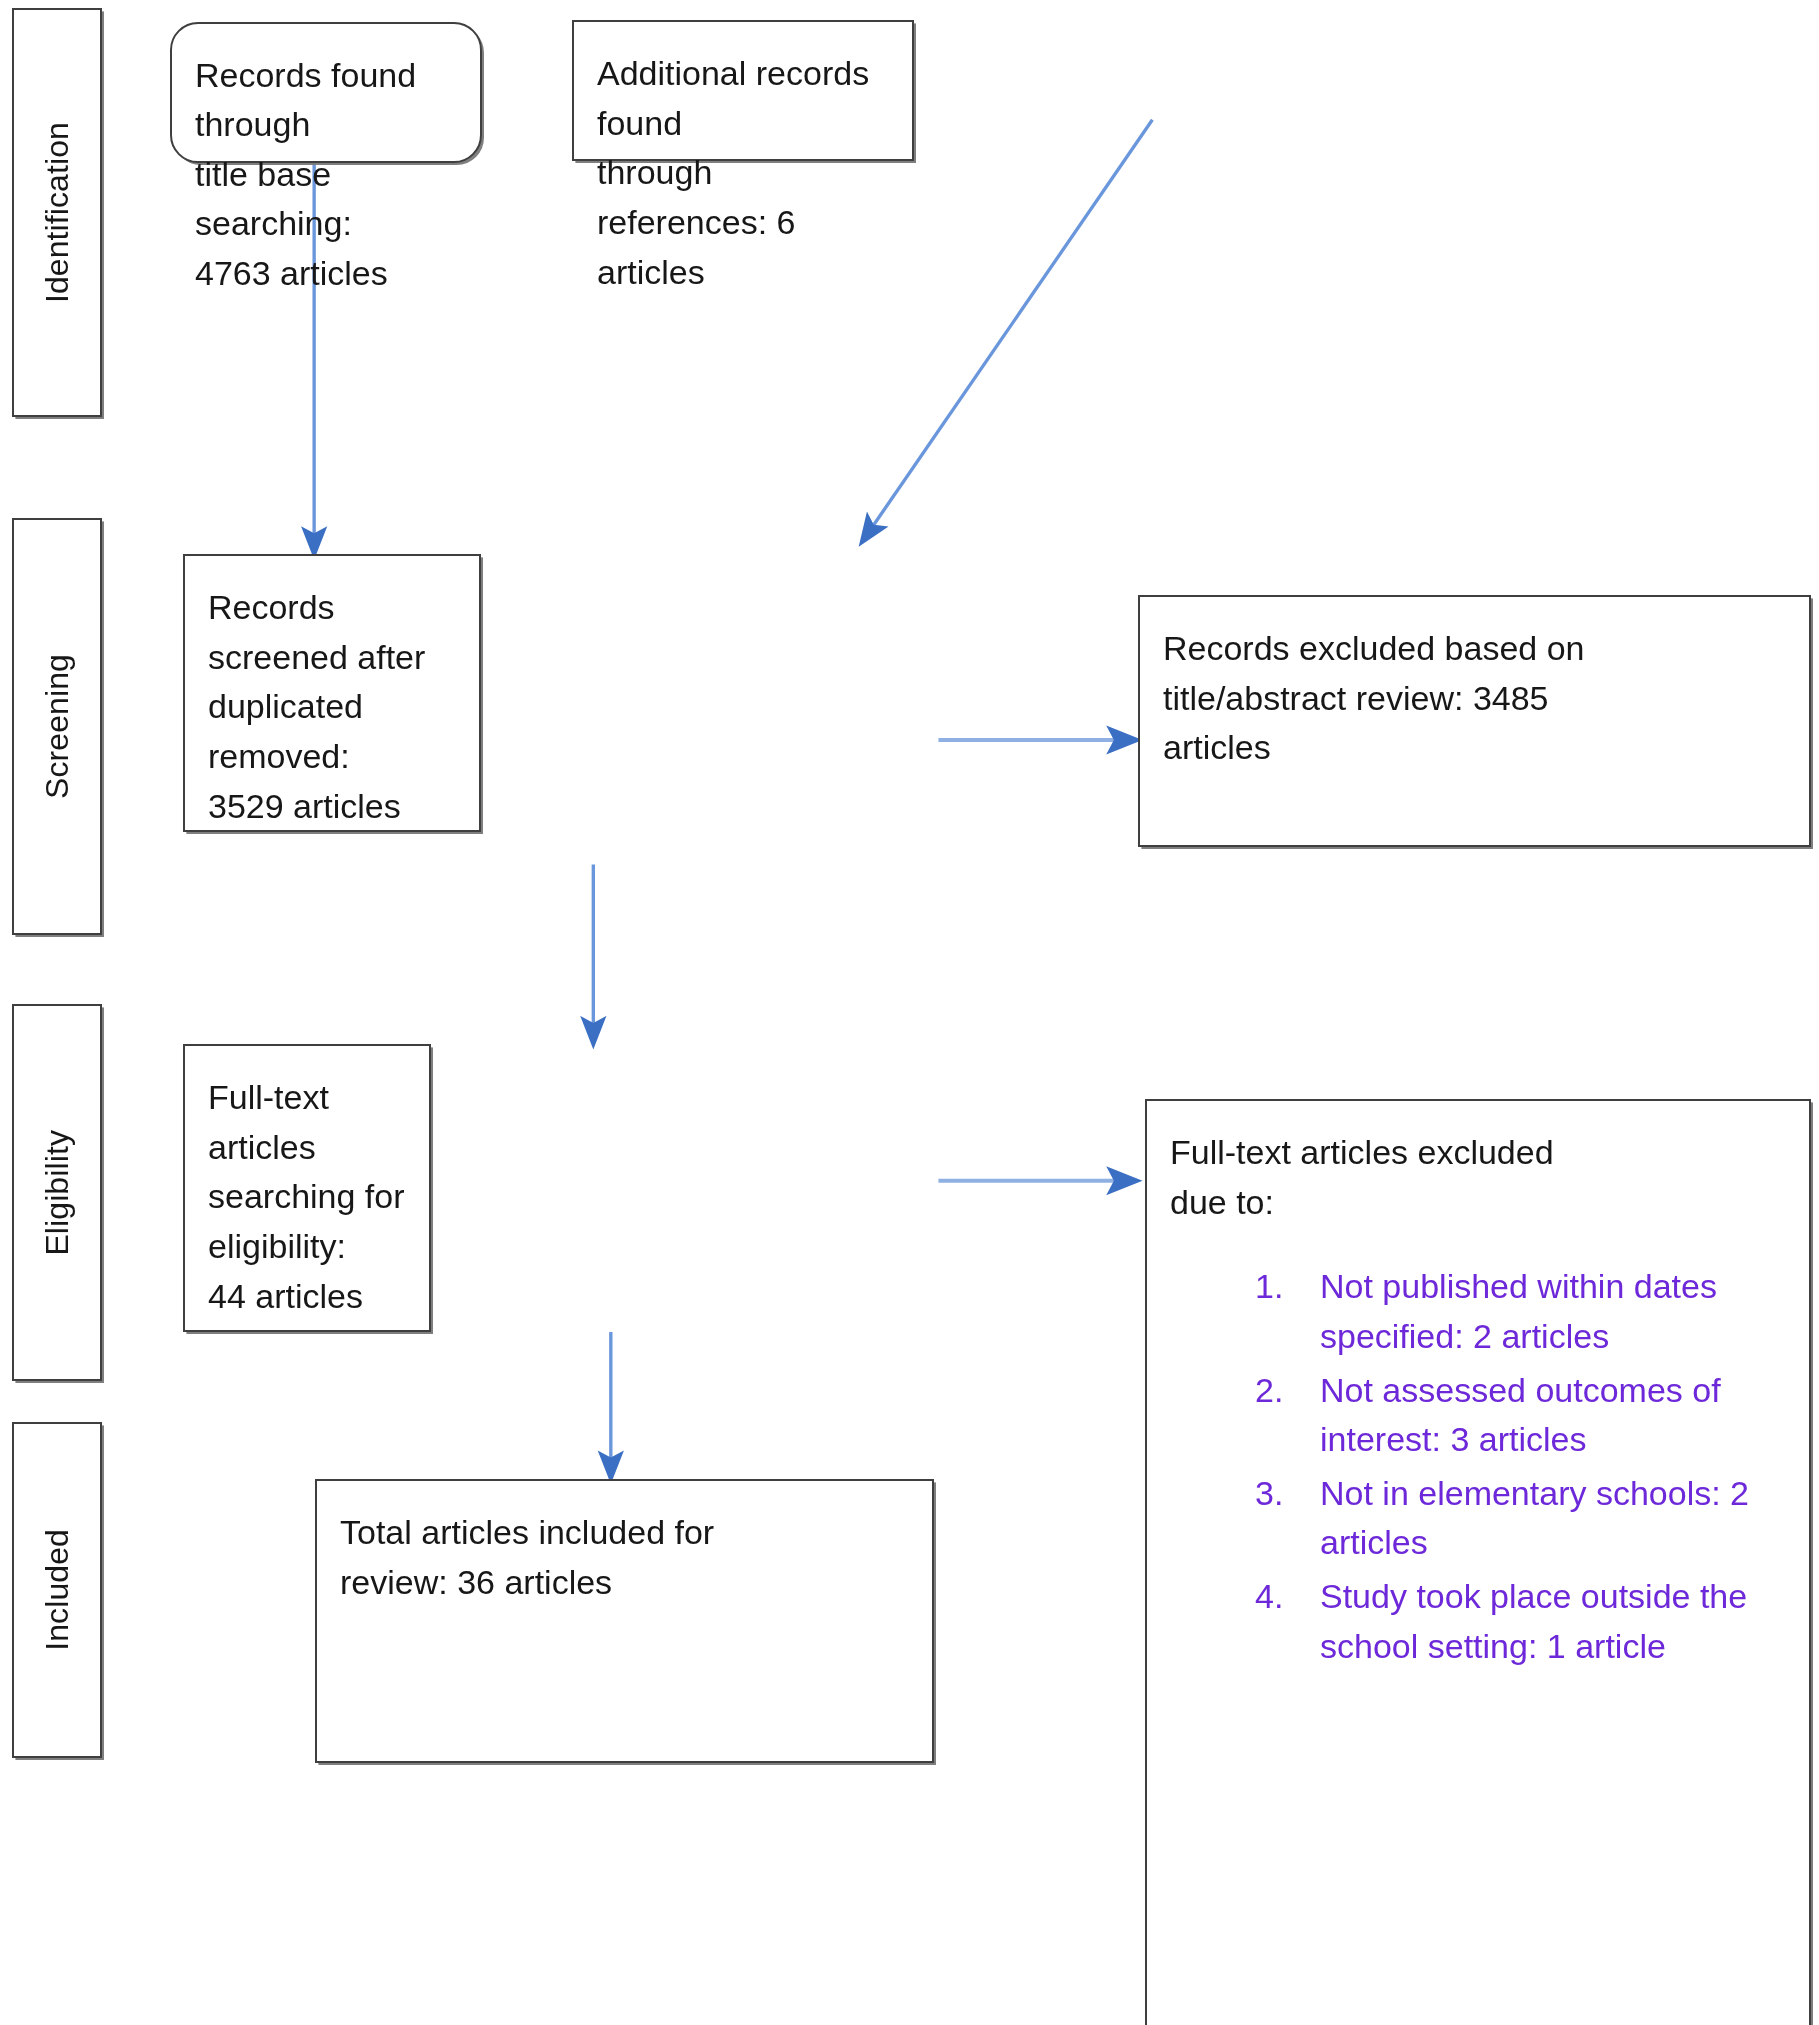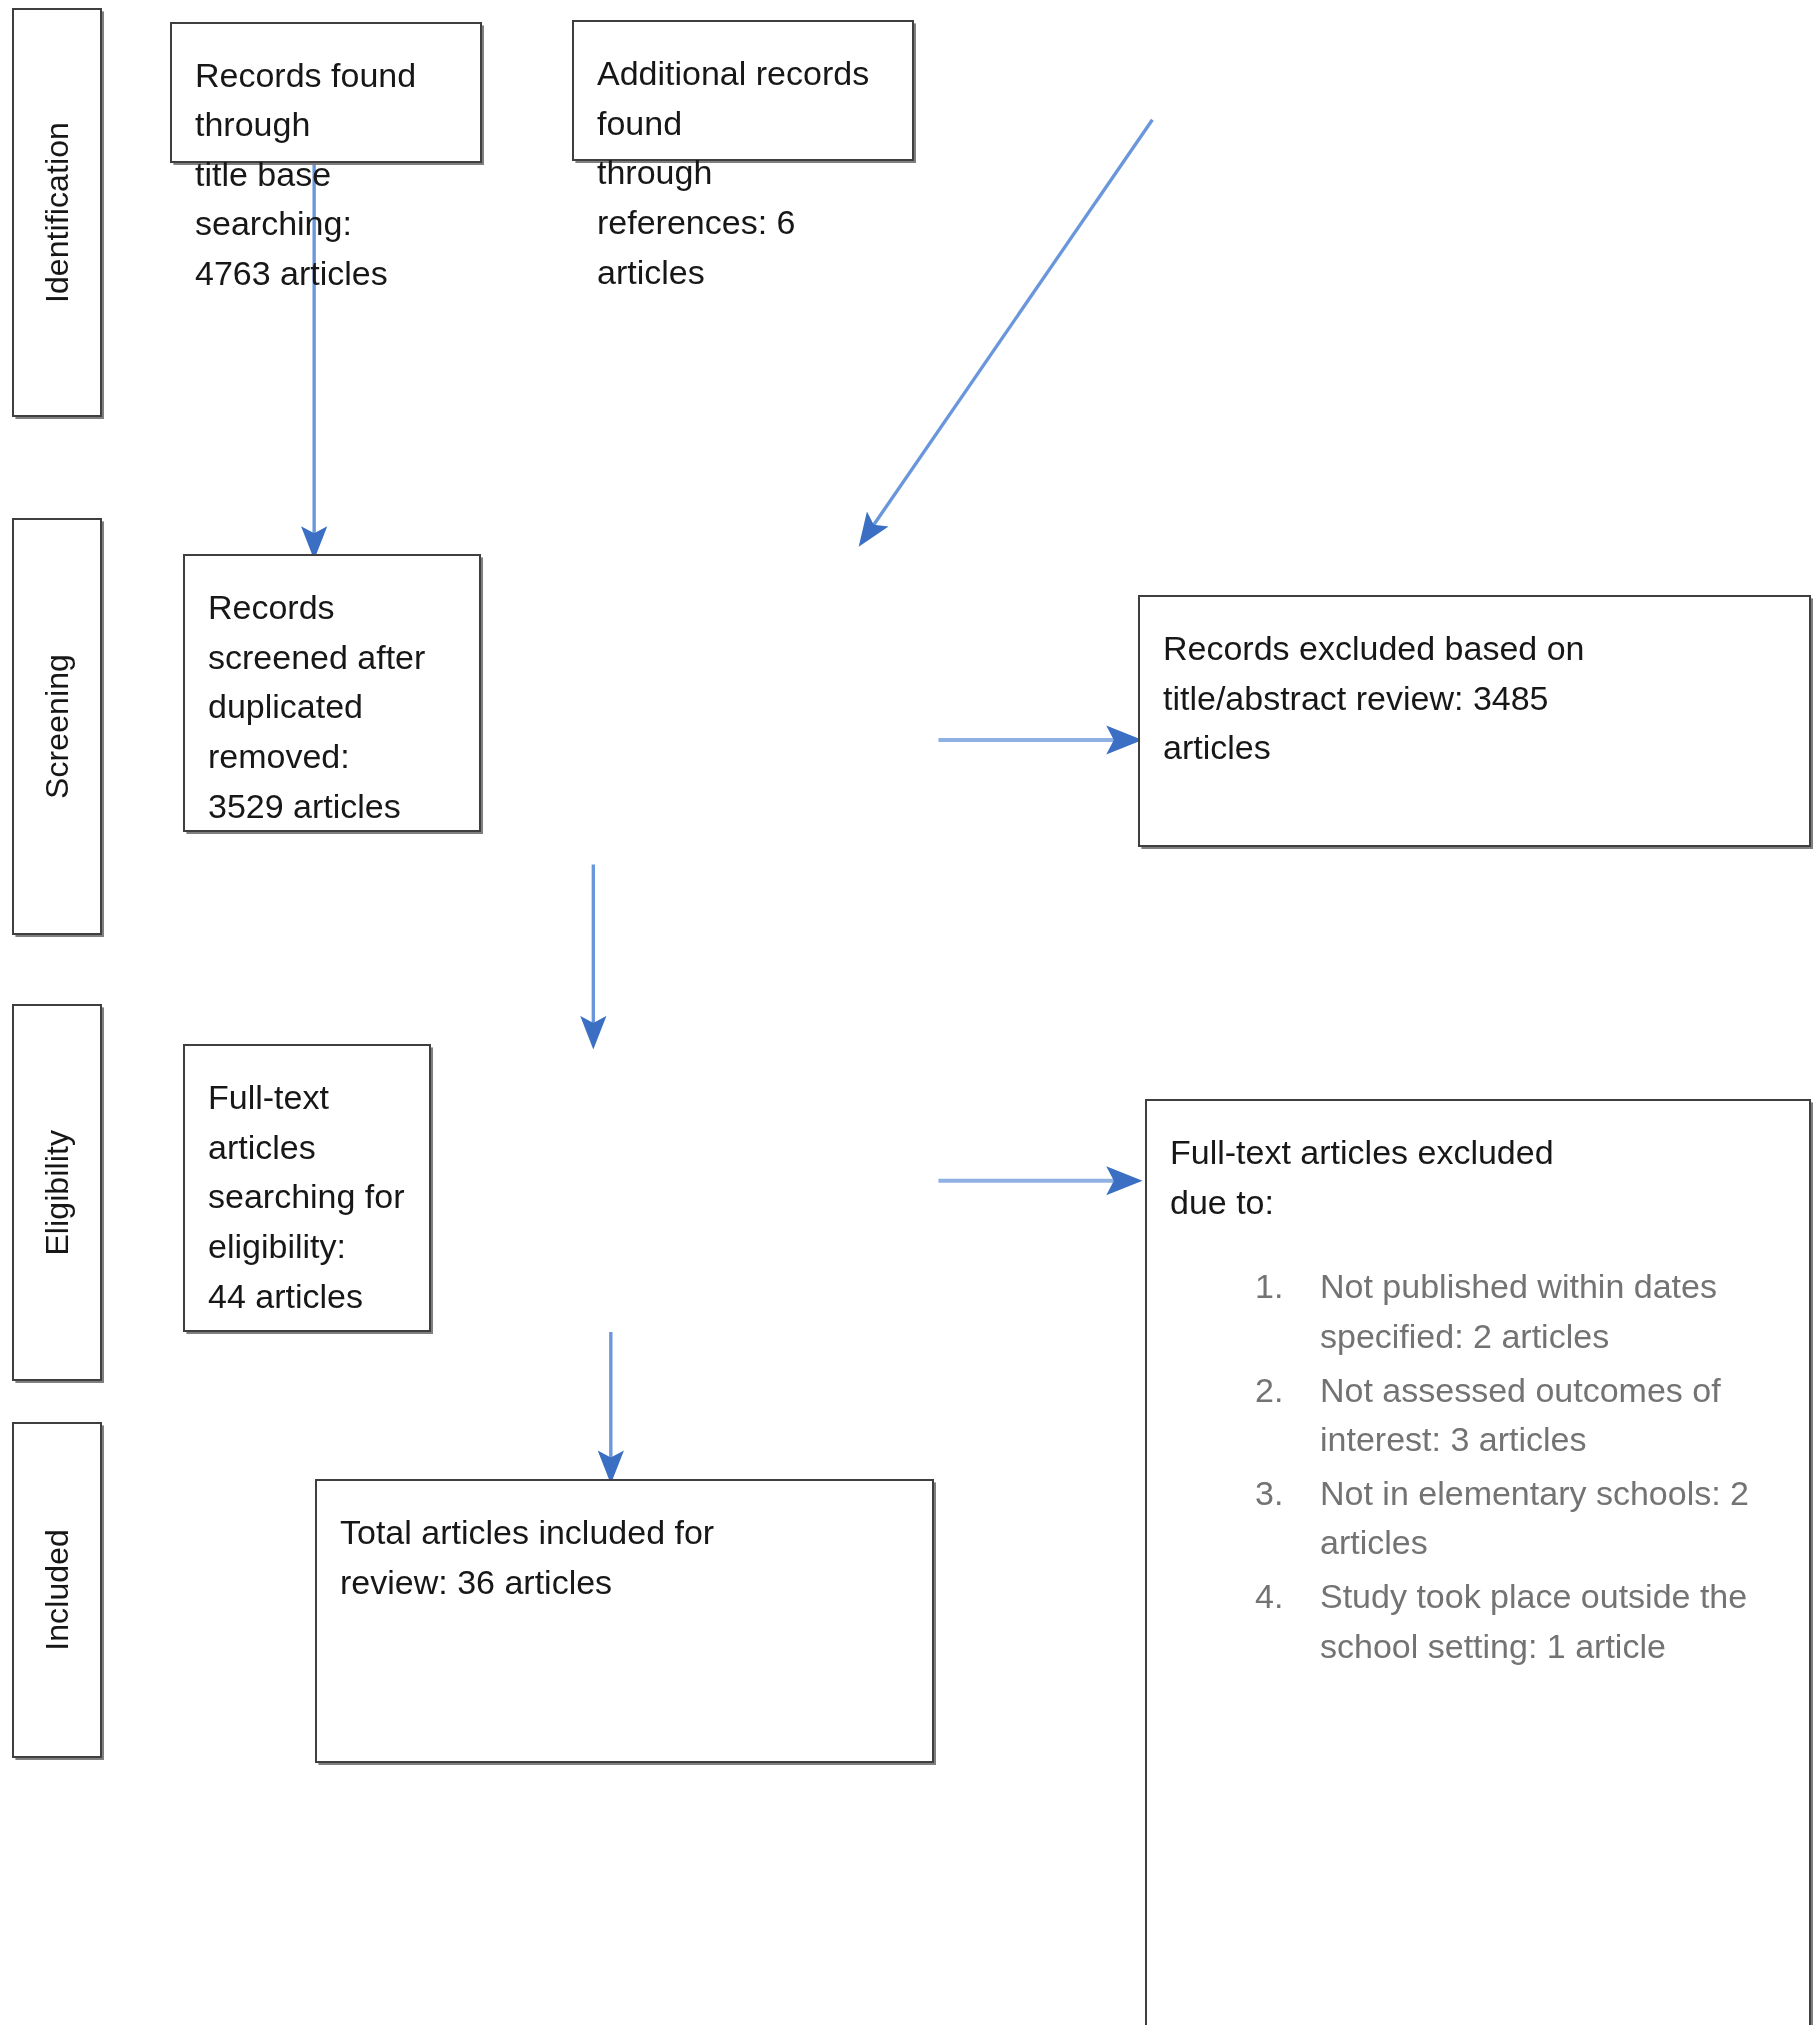--- a/index.html
+++ b/index.html
@@ -60,21 +60,21 @@
     margin: 35px 0 0 0;
     padding: 0 0 0 85px;
     list-style: none;
     counter-reset: exc;
   }
   ol.excl-list > li {
     counter-increment: exc;
     position: relative;
     font-size: 34px;
     line-height: 1.46;
-    color: #737373;
+    color: #6d28d9;
     margin: 0 0 4px 0;
     padding-left: 65px;
   }
   ol.excl-list > li::before {
     content: counter(exc) ".";
     position: absolute;
     left: 0;
     top: 0;
     width: 54px;
     text-align: left;
@@ -139,21 +139,21 @@
   </div>
 
   <div class="box stage-box" style="left:12px; top:1004px; width:90px; height:377px;">
     <span class="stage-label">Eligibility</span>
   </div>
 
   <div class="box stage-box" style="left:12px; top:1422px; width:90px; height:336px;">
     <span class="stage-label">Included</span>
   </div>
 
-  <div class="box content-box" style="left:170px; top:21.5px; width:312px; height:141px;">
+  <div class="box content-box" style="left:170px; top:21.5px; width:312px; height:141px;border-radius:28px;">
     <p class="ctext">Records found through</p>
     <p class="ctext">title base searching:</p>
     <p class="ctext">4763 articles</p>
   </div>
 
   <div class="box content-box" style="left:572px; top:20px; width:342px; height:141px;">
     <p class="ctext">Additional records found</p>
     <p class="ctext">through references: 6</p>
     <p class="ctext">articles</p>
   </div>

